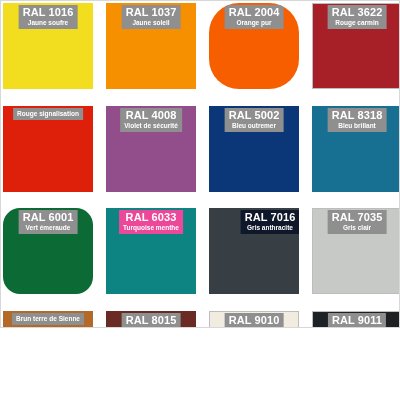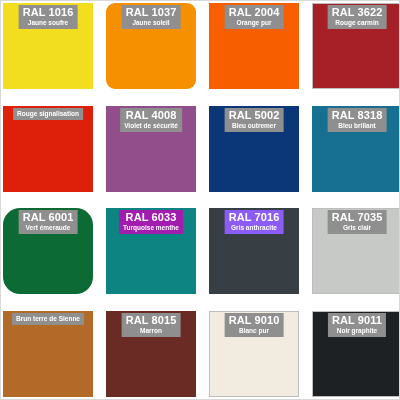--- a/index.html
+++ b/index.html
@@ -10,21 +10,21 @@
   body {
     width: 400px;
     height: 400px;
     background: #ffffff;
     font-family: "Liberation Sans", sans-serif;
     overflow: hidden;
   }
   #page {
     position: relative;
     width: 400px;
-    height: 400px;
+    height: 328px;
     box-sizing: border-box;
     background: #ffffff;
     border: 1px solid #d8d8d8;
     overflow: hidden;
   }
   #swatch-grid {
     position: absolute;
     left: 2px;
     top: 2px;
     width: 396px;
@@ -82,27 +82,27 @@
 <body>
 
 <div id="page">
   <div id="swatch-grid">
       <div class="swatch" style="background: rgb(242, 221, 31);">
         <div class="swatch-label" style="background: rgb(143, 143, 143);">
           <span class="swatch-code">RAL 1016</span>
           <span class="swatch-name">Jaune soufre</span>
         </div>
       </div>
-      <div class="swatch" style="background: rgb(247, 144, 0); border-radius: 9px;">
+      <div class="swatch" style="background: rgb(247, 144, 0);">
         <div class="swatch-label" style="background: rgb(143, 143, 143);">
           <span class="swatch-code">RAL 1037</span>
           <span class="swatch-name">Jaune soleil</span>
         </div>
       </div>
-      <div class="swatch" style="background: rgb(247, 94, 0);">
+      <div class="swatch" style="background: rgb(247, 94, 0); border-radius: 30px;">
         <div class="swatch-label" style="background: rgb(143, 143, 143);">
           <span class="swatch-code">RAL 2004</span>
           <span class="swatch-name">Orange pur</span>
         </div>
       </div>
       <div class="swatch bordered" style="background: rgb(168, 32, 39);">
         <div class="swatch-label" style="background: rgb(143, 143, 143);">
           <span class="swatch-code">RAL 3622</span>
           <span class="swatch-name">Rouge carmin</span>
         </div>
@@ -130,27 +130,27 @@
           <span class="swatch-name">Bleu brillant</span>
         </div>
       </div>
       <div class="swatch" style="background: rgb(12, 107, 52); border-radius: 17px;">
         <div class="swatch-label" style="background: rgb(143, 143, 143);">
           <span class="swatch-code">RAL 6001</span>
           <span class="swatch-name">Vert émeraude</span>
         </div>
       </div>
       <div class="swatch" style="background: rgb(13, 132, 129);">
-        <div class="swatch-label" style="background: #a21caf;">
+        <div class="swatch-label" style="background: #ec4899;">
           <span class="swatch-code">RAL 6033</span>
           <span class="swatch-name">Turquoise menthe</span>
         </div>
       </div>
       <div class="swatch" style="background: rgb(55, 63, 68);">
-        <div class="swatch-label" style="background: #8b5cf6;">
+        <div class="swatch-label" style="background: #0f172a; margin-left: 16px;">
           <span class="swatch-code">RAL 7016</span>
           <span class="swatch-name">Gris anthracite</span>
         </div>
       </div>
       <div class="swatch bordered" style="background: rgb(199, 201, 199);">
         <div class="swatch-label" style="background: rgb(143, 143, 143);">
           <span class="swatch-code">RAL 7035</span>
           <span class="swatch-name">Gris clair</span>
         </div>
       </div>

